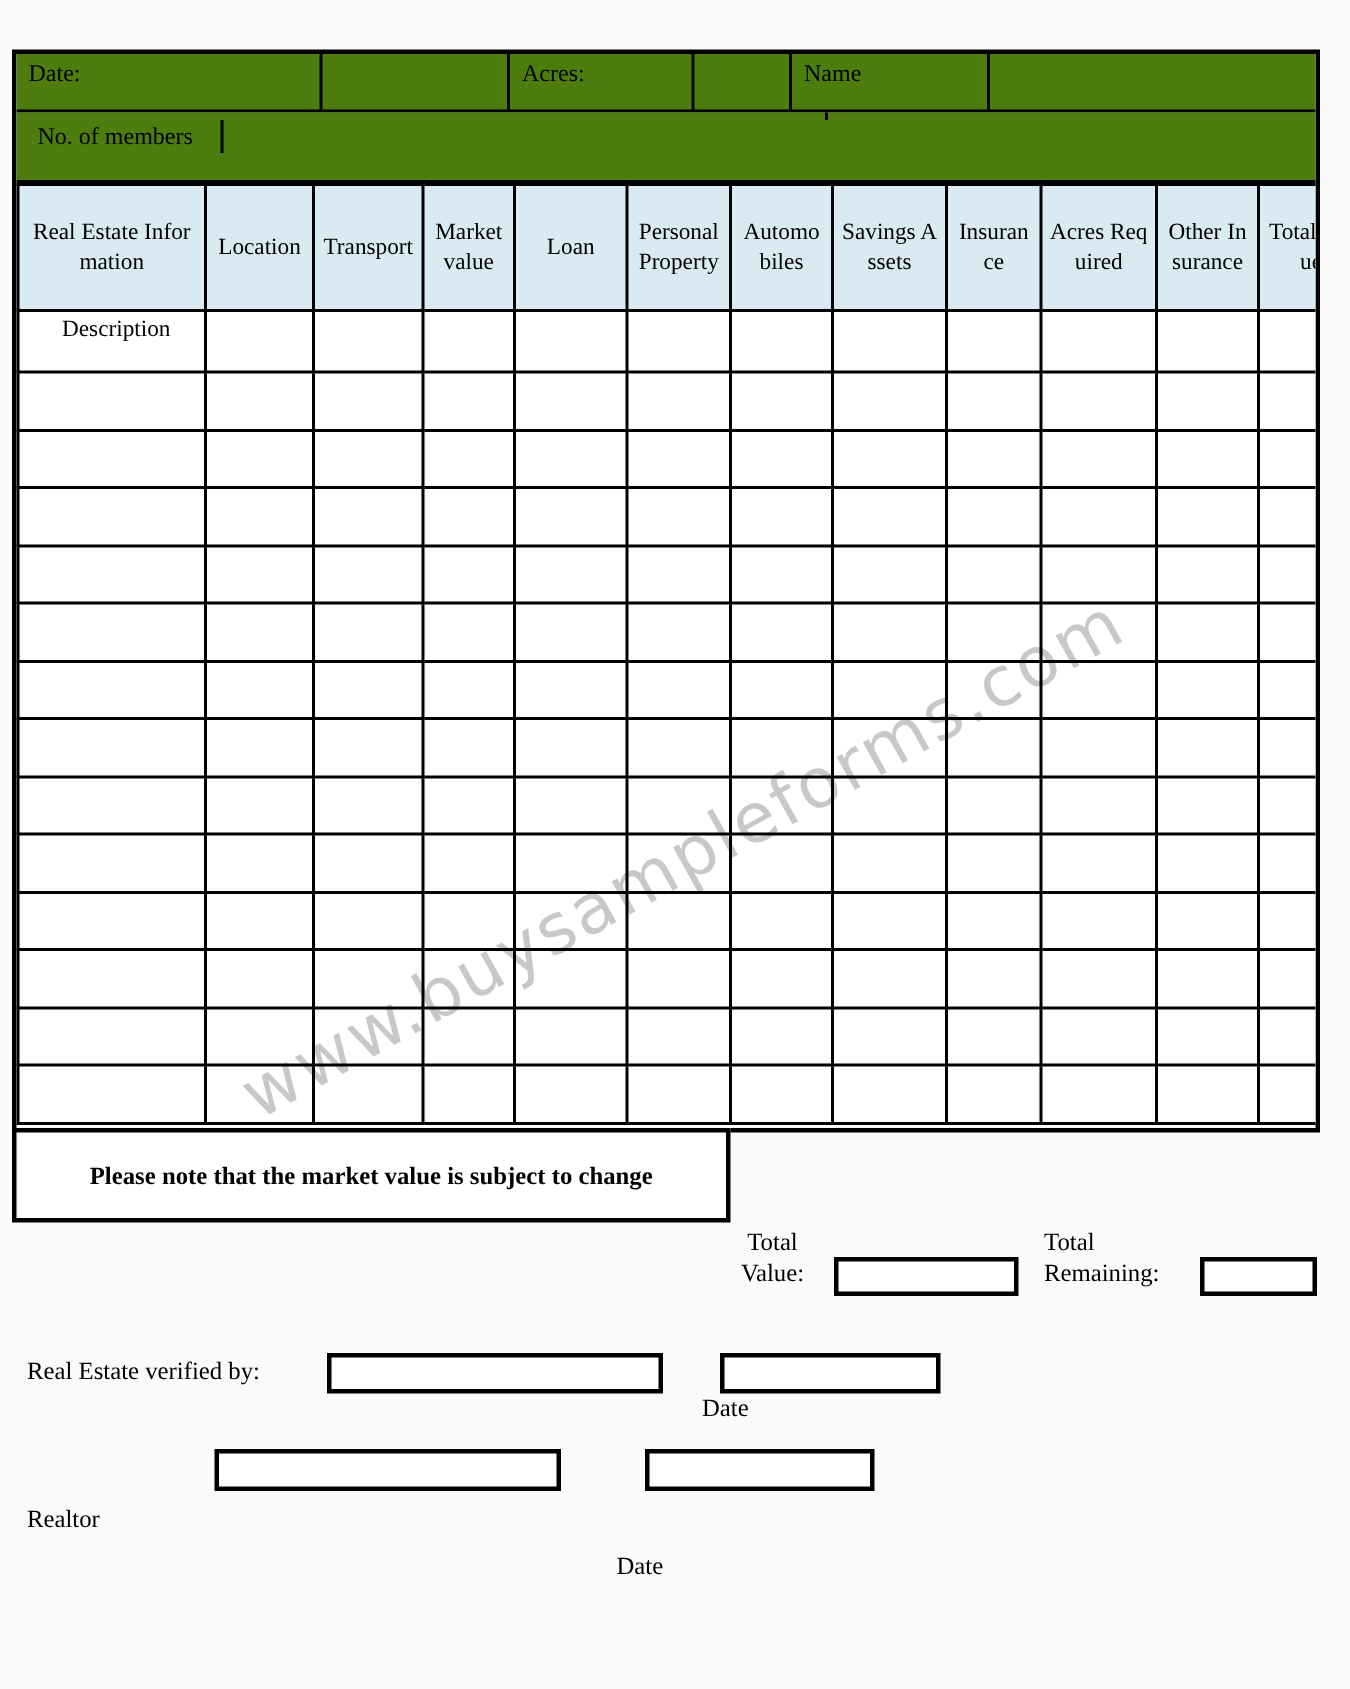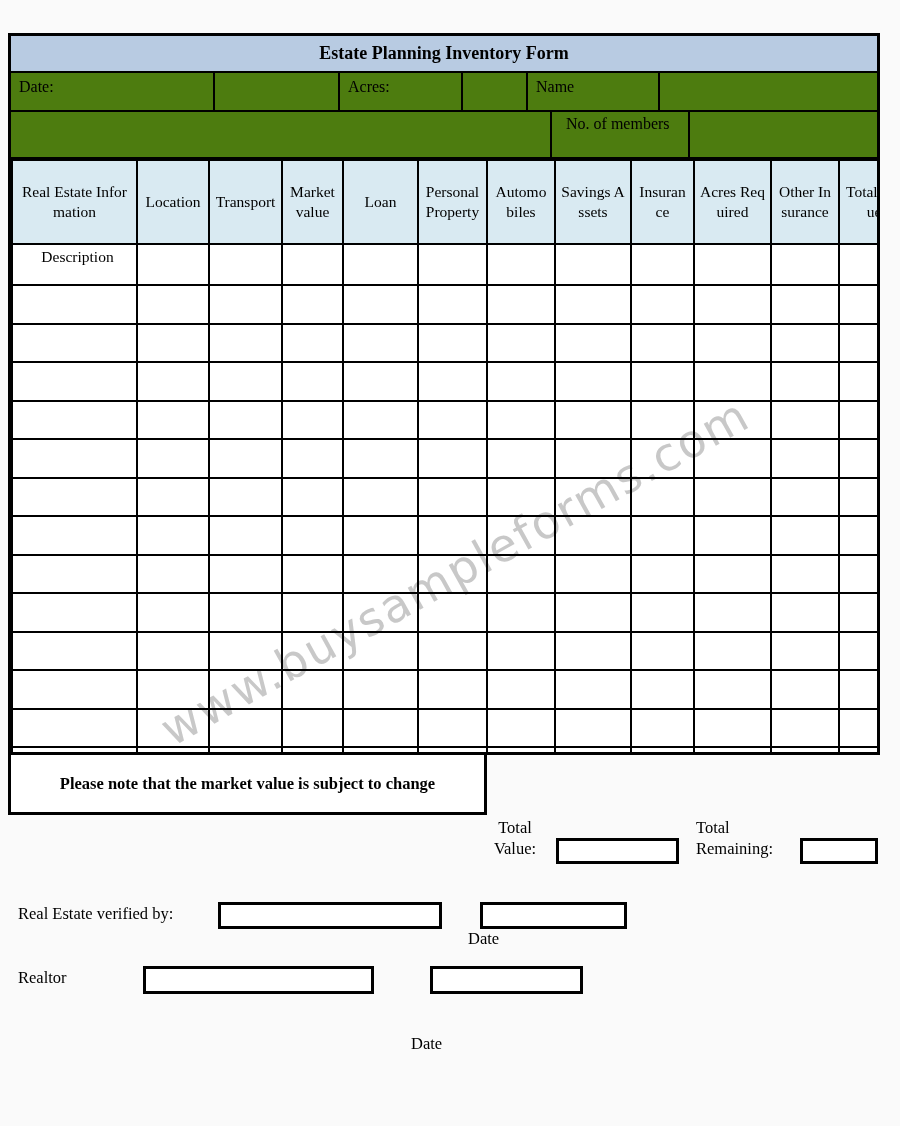--- a/index.html
+++ b/index.html
@@ -26,21 +26,21 @@
     display: flex; align-items: center; justify-content: center;
     font-weight: bold; font-size: 18px;
   }
   .toprow { display: flex; border-bottom: 2px solid #000; background: #4d7c0f; }
   .toprow .cell {
     border-right: 2px solid #000; box-sizing: border-box;
     font-size: 16px; padding: 5px 0 0 8px;
   }
   .toprow .cell.last { border-right: none; flex: 1; }
   .r1 { height: 37px; }
-  .r2 { height: 45px; }
+  .r2 { height: 45px; flex-direction: column; }
   .members-cell { line-height: 20px; padding-top: 2px !important; padding-left: 14px !important; }
 
   table.grid {
     border-collapse: collapse; table-layout: fixed;
     width: 897px;
   }
   table.grid th, table.grid td { border: 2px solid #000; }
   table.grid th {
     background: var(--header-cell, #d9eaf2);
     font-weight: normal; font-size: 15.5px;
@@ -69,21 +69,21 @@
   .tv-label  { left: 478px; top: 817px; width: 74px; text-align: center; }
   .tv-box    { left: 556px; top: 838px; width: 123px; height: 26px; }
   .tr-label  { left: 696px; top: 817px; width: 95px; }
   .tr-box    { left: 800px; top: 838px; width: 78px; height: 26px; }
 
   .vb-label  { left: 18px;  top: 903px; }
   .vb-box    { left: 218px; top: 902px; width: 224px; height: 27px; }
   .vd-box    { left: 480px; top: 902px; width: 147px; height: 27px; }
   .vd-label  { left: 468px; top: 928px; }
 
-  .rl-label  { left: 18px;  top: 967px; }
+  .rl-label  { left: 18px;  top: 1002px; }
   .rl-box    { left: 143px; top: 966px; width: 231px; height: 28px; }
   .rd-box    { left: 430px; top: 966px; width: 153px; height: 28px; }
   .rd-label  { left: 411px; top: 1033px; }
 
   
   .watermark {
     position: absolute; left: 455px; top: 572px;
     transform: translate(-50%, -50%) rotate(-29deg);
     font-family: "DejaVu Sans", sans-serif;
     font-size: 46px; letter-spacing: 2px; white-space: nowrap;
@@ -94,21 +94,20 @@
 </style>
 </head>
 <body>
 
 <div class="canvas">
 
   <div class="watermark">www.buysampleforms.com</div>
 
   <div class="tablewrap">
 
-    <div class="titlebar">Estate Planning Inventory Form</div>
 
     <div class="toprow r1">
       <div class="cell" style="width:204px">Date:</div>
       <div class="cell" style="width:125px"></div>
       <div class="cell" style="width:123px">Acres:</div>
       <div class="cell" style="width:65px"></div>
       <div class="cell" style="width:132px">Name</div>
       <div class="cell last"></div>
     </div>
 

